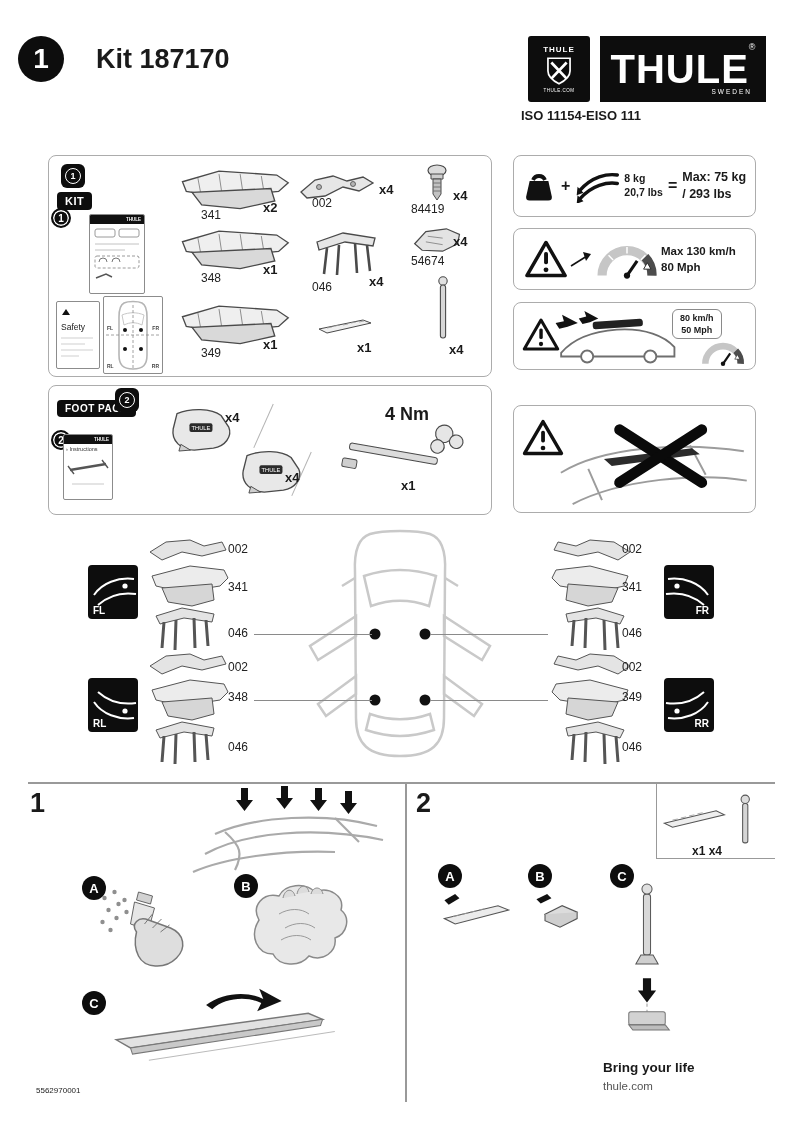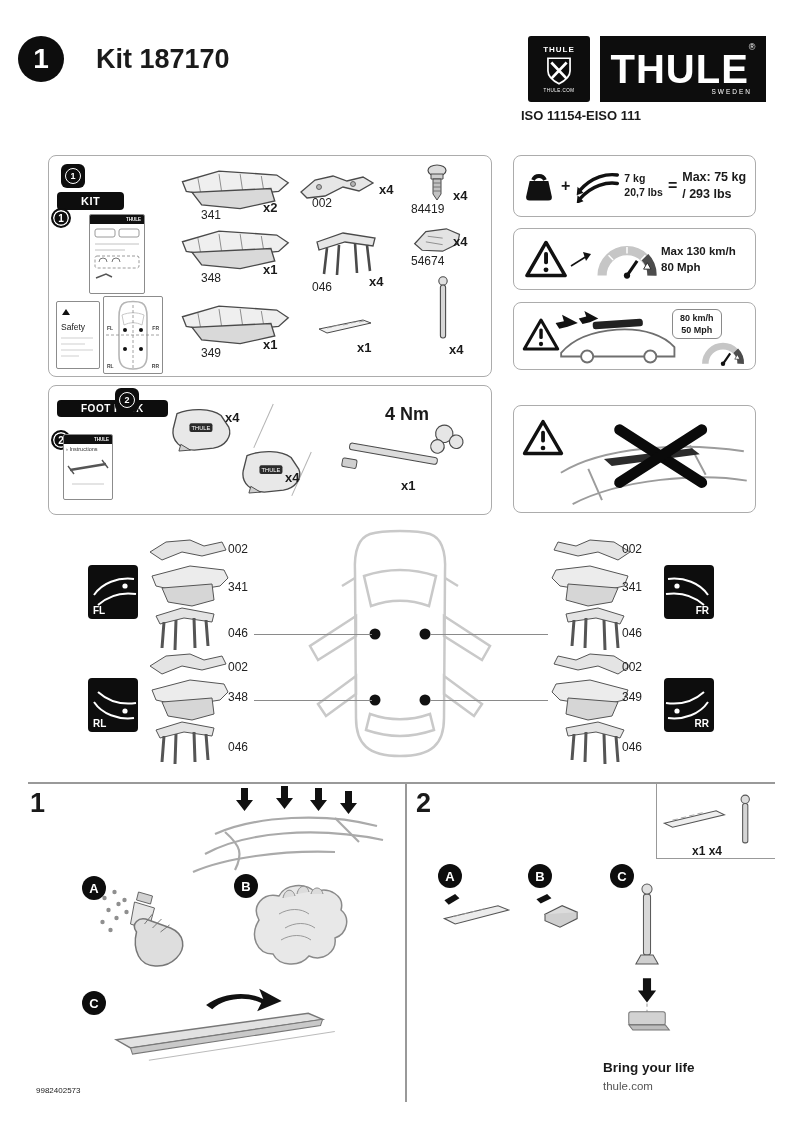--- a/index.html
+++ b/index.html
@@ -17,21 +17,21 @@
   .warranty-badge{background:#0d0d0d;border-radius:3px;color:#fff;display:flex;flex-direction:column;
                   align-items:center;justify-content:center;gap:2px}
   .wb-brand{font-size:8px;font-weight:bold;letter-spacing:1px}
   .wb-site{font-size:4.5px;letter-spacing:.5px}
   .iso{font-size:13px;font-weight:bold;white-space:nowrap}
   .logo-box{background:#0d0d0d;color:#fff;display:flex;align-items:center;justify-content:center}
   .logo-word{font-size:40px;font-weight:bold;letter-spacing:1px;line-height:1}
   .logo-reg{font-size:9px;align-self:flex-start;margin-top:6px}
   .logo-country{position:absolute;right:14px;bottom:7px;font-size:6.5px;letter-spacing:2px;color:#fff}
   .pill{background:#0d0d0d;color:#fff;font-weight:bold;border-radius:4px;display:inline-block;
-        padding:3px 24px;letter-spacing:.5px}
+        padding:3px 8px;letter-spacing:.5px}
   .tab-badge{width:24px;height:24px;background:#0d0d0d;border-radius:6px;display:flex;
              align-items:center;justify-content:center}
   .tab-badge span{width:16px;height:16px;border:1.3px solid #fff;border-radius:50%;color:#fff;
                   font-size:9px;font-weight:bold;display:flex;align-items:center;justify-content:center}
   .ringnum{width:20px;height:20px;border-radius:50%;background:#0d0d0d;color:#fff;font-size:10px;
            font-weight:bold;display:flex;align-items:center;justify-content:center;
            box-shadow:inset 0 0 0 1.4px #fff;border:2px solid #0d0d0d}
   .doc-card{background:#fff;border:1px solid #8c8c8c;border-radius:2px;overflow:hidden}
   .doc-hdr{background:#111;color:#fff;font-size:4.5px;font-weight:bold;text-align:right;padding:2px 3px}
   .part-id{font-size:12px;color:#222}
@@ -201,21 +201,21 @@
       <path d="M9 13 h22 l4 18 q1 5 -4 5 h-22 q-5 0 -4 -5 z" fill="#111"></path>
     </svg>
     <span class="sign">+</span>
     <svg width="44" height="34" viewBox="0 0 52 38">
       <path d="M6 24 C20 8 38 4 50 6" stroke="#111" stroke-width="4" fill="none" stroke-linecap="round"></path>
       <path d="M6 34 C20 18 38 14 50 16" stroke="#111" stroke-width="4" fill="none" stroke-linecap="round"></path>
       <path d="M3 20 l7 7 l-8 3 z" fill="#111"></path>
       <path d="M3 30 l7 7 l-8 3 z" fill="#111"></path>
     </svg>
     <div style="font-size:10.5px;font-weight:bold;line-height:1.3;white-space:nowrap">
-      <div>7 kg</div>
+      <div>8 kg</div>
       <div>20,7 lbs</div>
     </div>
     <span class="sign">=</span>
     <div class="w-text-lg" style="white-space:nowrap">
       <div>Max: 75 kg</div>
       <div>/ 293 lbs</div>
     </div>
   </div>
 
   <div class="abs box" style="left:513px;top:228px;width:243px;height:62px;display:flex;align-items:center;padding:0 10px;gap:1px">
@@ -521,15 +521,15 @@
     <rect x="26.5" y="12" width="7" height="60" rx="2.5" fill="#d8d8d8" stroke="#555"></rect>
     <path d="M24 72 l-5 9 h22 l-5 -9 z" fill="#cfcfcf" stroke="#555"></path>
     <path d="M26 95 h8 v12 h5 l-9 12 l-9 -12 h5 z" fill="#111"></path>
     <line x1="30" y1="120" x2="30" y2="128" stroke="#999" stroke-dasharray="3 3"></line>
     <rect x="12" y="128" width="36" height="13" rx="2" fill="#d2d2d2" stroke="#777"></rect>
     <path d="M12 141 h36 l4 5 h-36 z" fill="#bdbdbd" stroke="#777"></path>
   </svg>
 
   <div class="abs tagline" style="left:603px;top:1060px">Bring your life</div>
   <div class="abs website" style="left:603px;top:1080px">thule.com</div>
-  <div class="abs docnum" style="left:36px;top:1086px">9982402573</div>
+  <div class="abs docnum" style="left:36px;top:1086px">5562970001</div>
 
 </div>
 
 </body></html>

